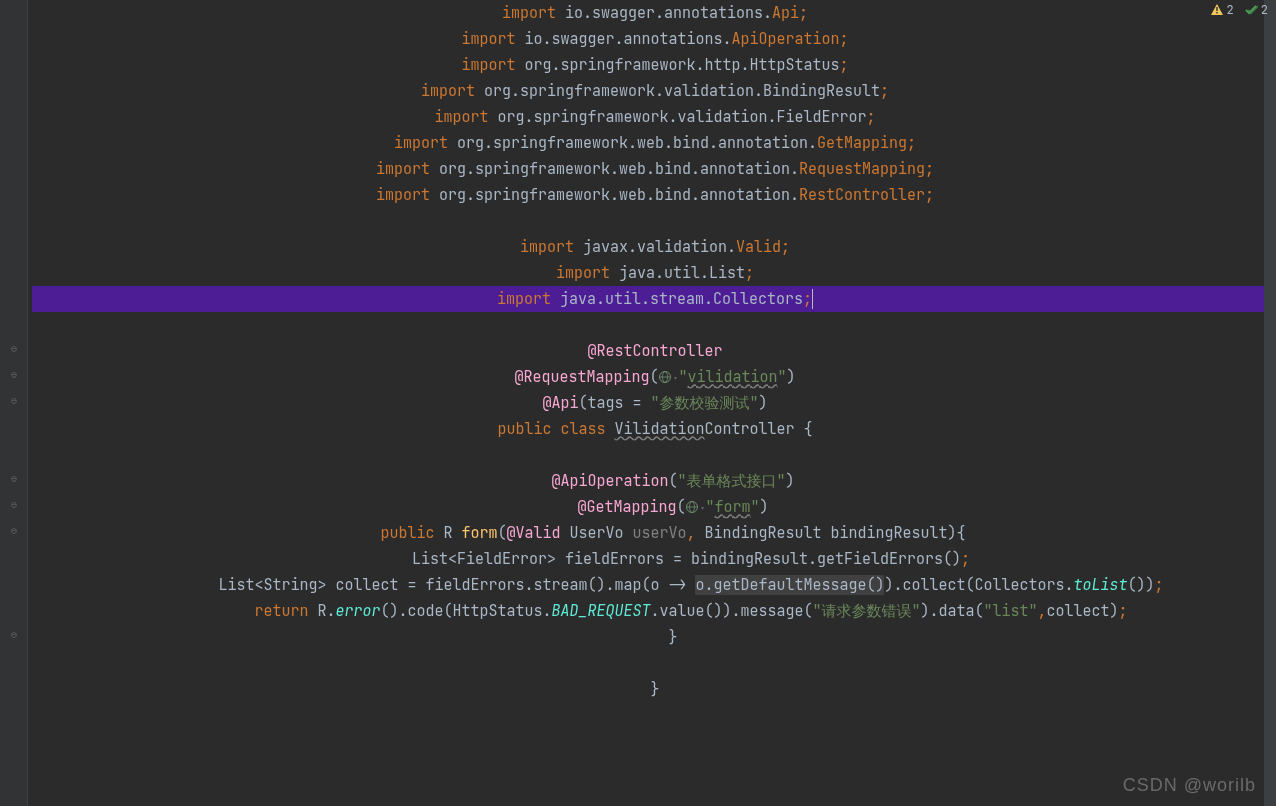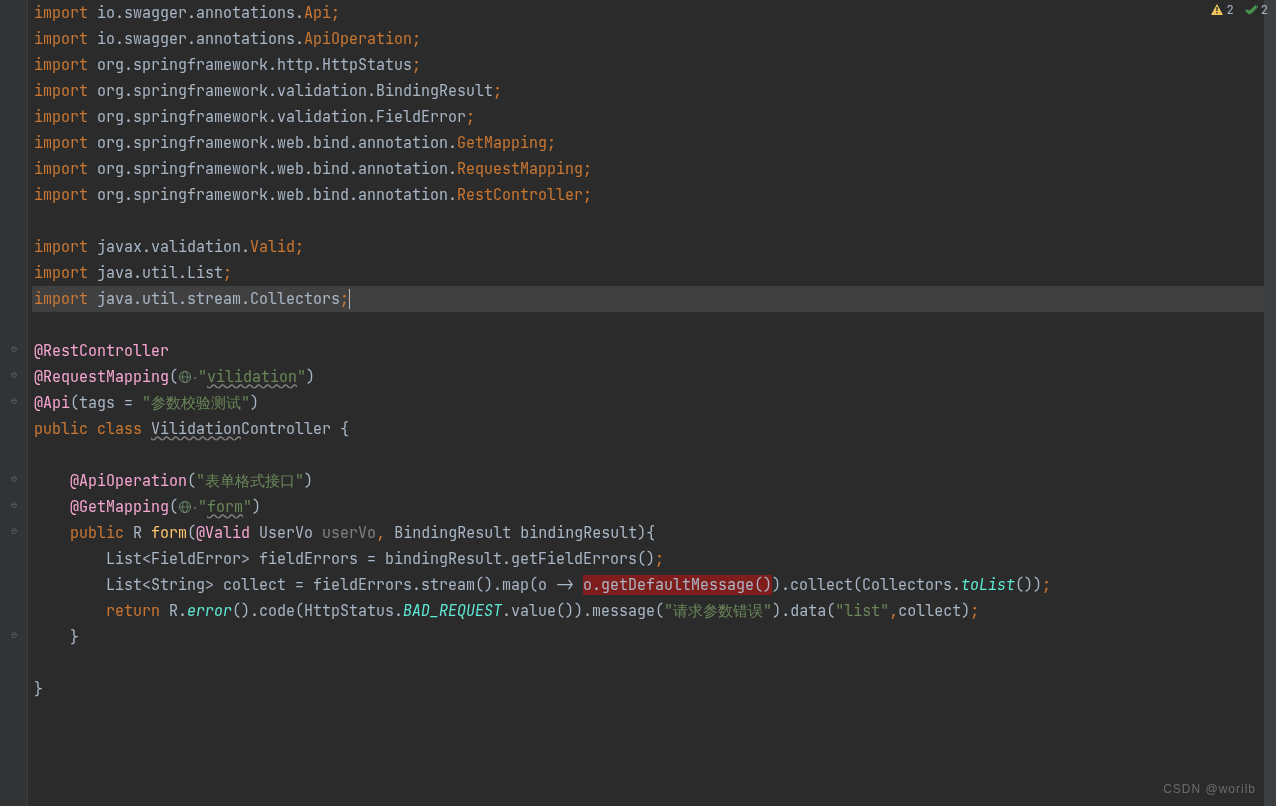--- a/index.html
+++ b/index.html
@@ -36,32 +36,33 @@
     .fold-icon {
       color: #606366;
       font-size: 10px;
     }
     .code-area {
       flex: 1;
       padding-left: 4px;
       line-height: 26px;
       white-space: pre;
       overflow: hidden;
+      text-align: center;
     }
     .line {
       height: 26px;
       padding-left: 2px;
     }
     .line.highlighted {
-      background: #404040;
+      background: #4c1d95;
     }
     .kw-import, .kw-public, .kw-class, .kw-return { color: #cc7832; }
     .annotation { color: #f9a8d4; }
     .string { color: #6a8759; }
-    .method-highlight { background: #7f1d1d; }
+    .method-highlight { background: #404040; }
     .italic-static { font-style: italic; color: #5eead4; }
     .underlined-warn { text-decoration: underline wavy #808080; }
     .cursor { border-left: 1px solid #bbbbbb; }
     .plain { color: #a9b7c6; }
     .semicolon { color: #cc7832; }
     .field-name { color: #ffc66d; }
     .type-name { color: #cc7832; }
     .globe-icon {
       display: inline-block;
       width: 14px;
@@ -83,21 +84,21 @@
     .indicator {
       display: flex;
       align-items: center;
       gap: 3px;
     }
     .watermark {
       position: absolute;
       bottom: 10px;
       right: 20px;
       color: rgba(200,200,200,0.4);
-      font-size: 12px;
+      font-size: 18px;
       font-family: sans-serif;
       letter-spacing: 1px;
       margin-left: 46px;
     }
     .scrollbar-track {
       position: absolute;
       right: 0;
       top: 0;
       bottom: 0;
       width: 12px;

